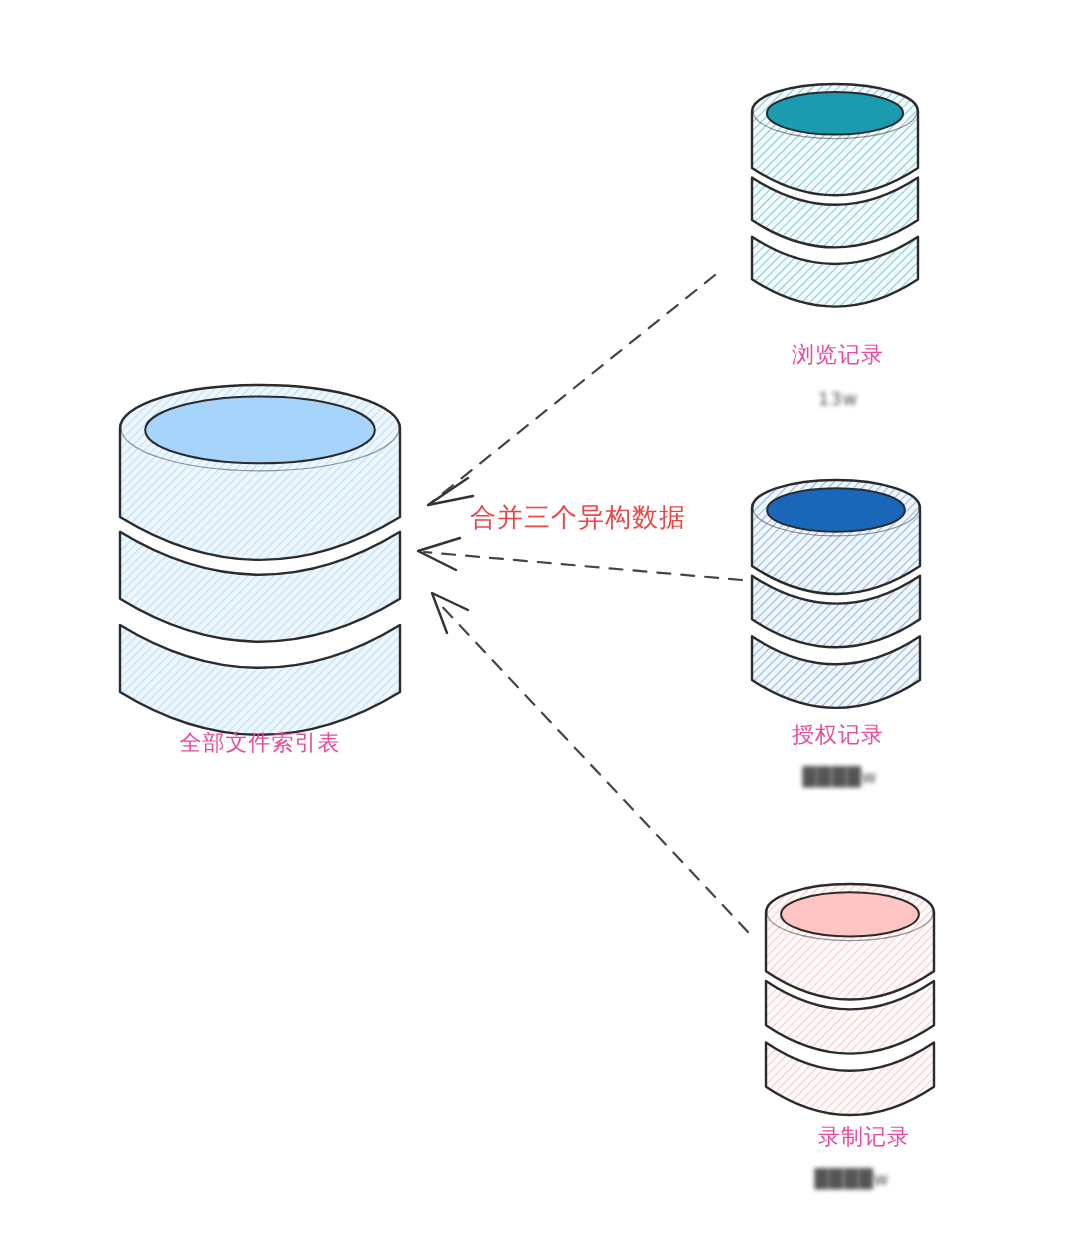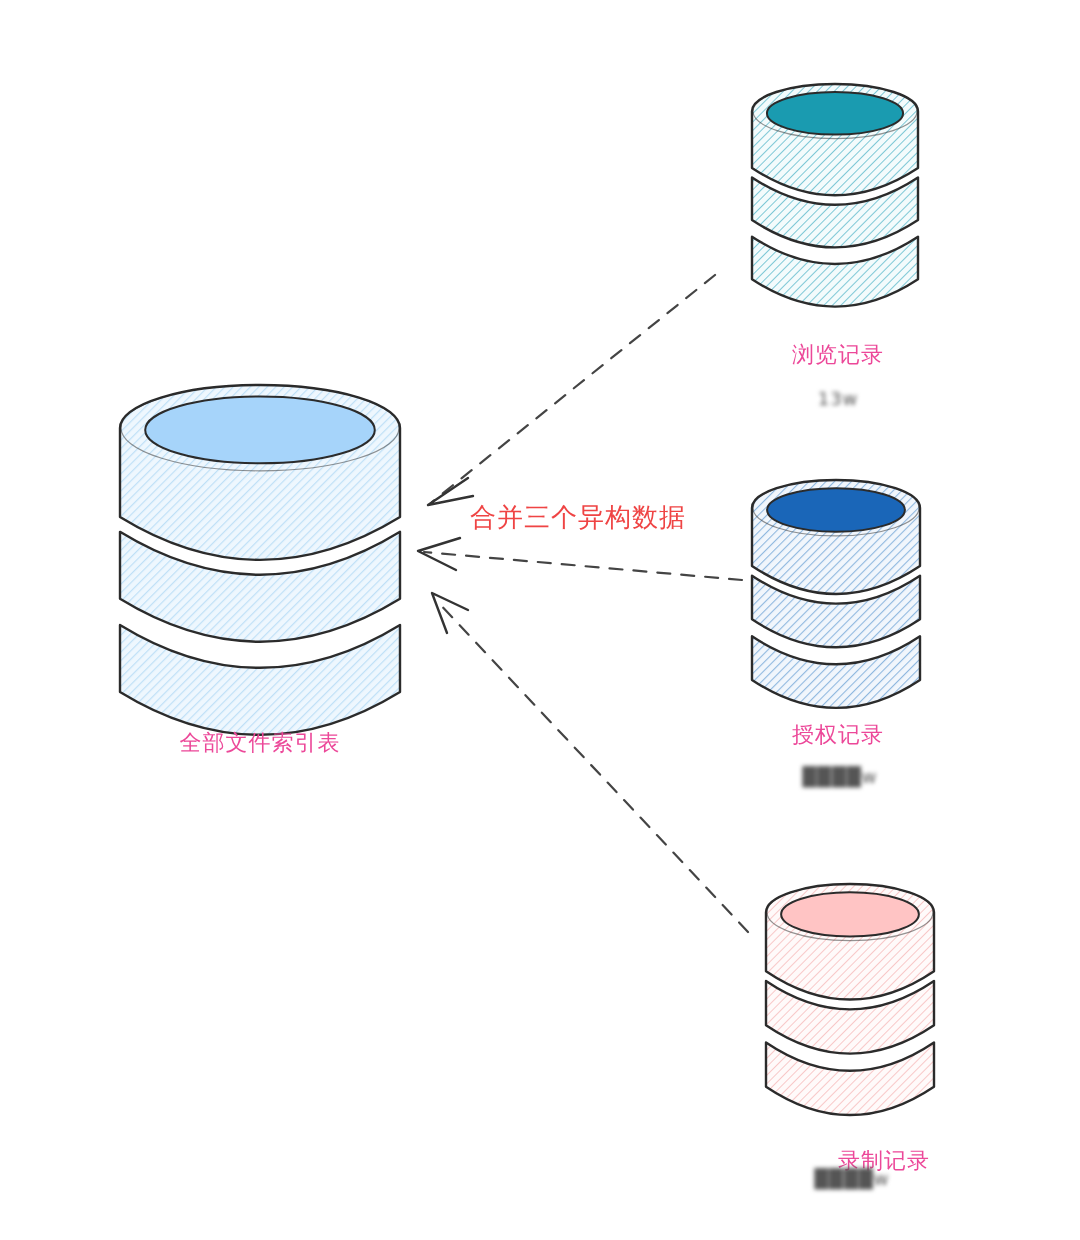--- a/index.html
+++ b/index.html
@@ -89,14 +89,14 @@
 <div class="annotation" style="left:470px; top:500px;">合并三个异构数据</div>
 
 <div class="label" style="left:260px; top:728px;">全部文件索引表</div>
 
 <div class="label" style="left:838px; top:340px;">浏览记录</div>
 <div class="value" style="left:838px; top:388px;">13w</div>
 
 <div class="label" style="left:838px; top:720px;">授权记录</div>
 <div class="value" style="left:840px; top:766px;">████w</div>
 
-<div class="label" style="left:884px; top:1122px;margin-top:24px;">录制记录</div>
+<div class="label" style="left:864px; top:1122px;">录制记录</div>
 <div class="value" style="left:852px; top:1168px;">████w</div>
 
 </body></html>

